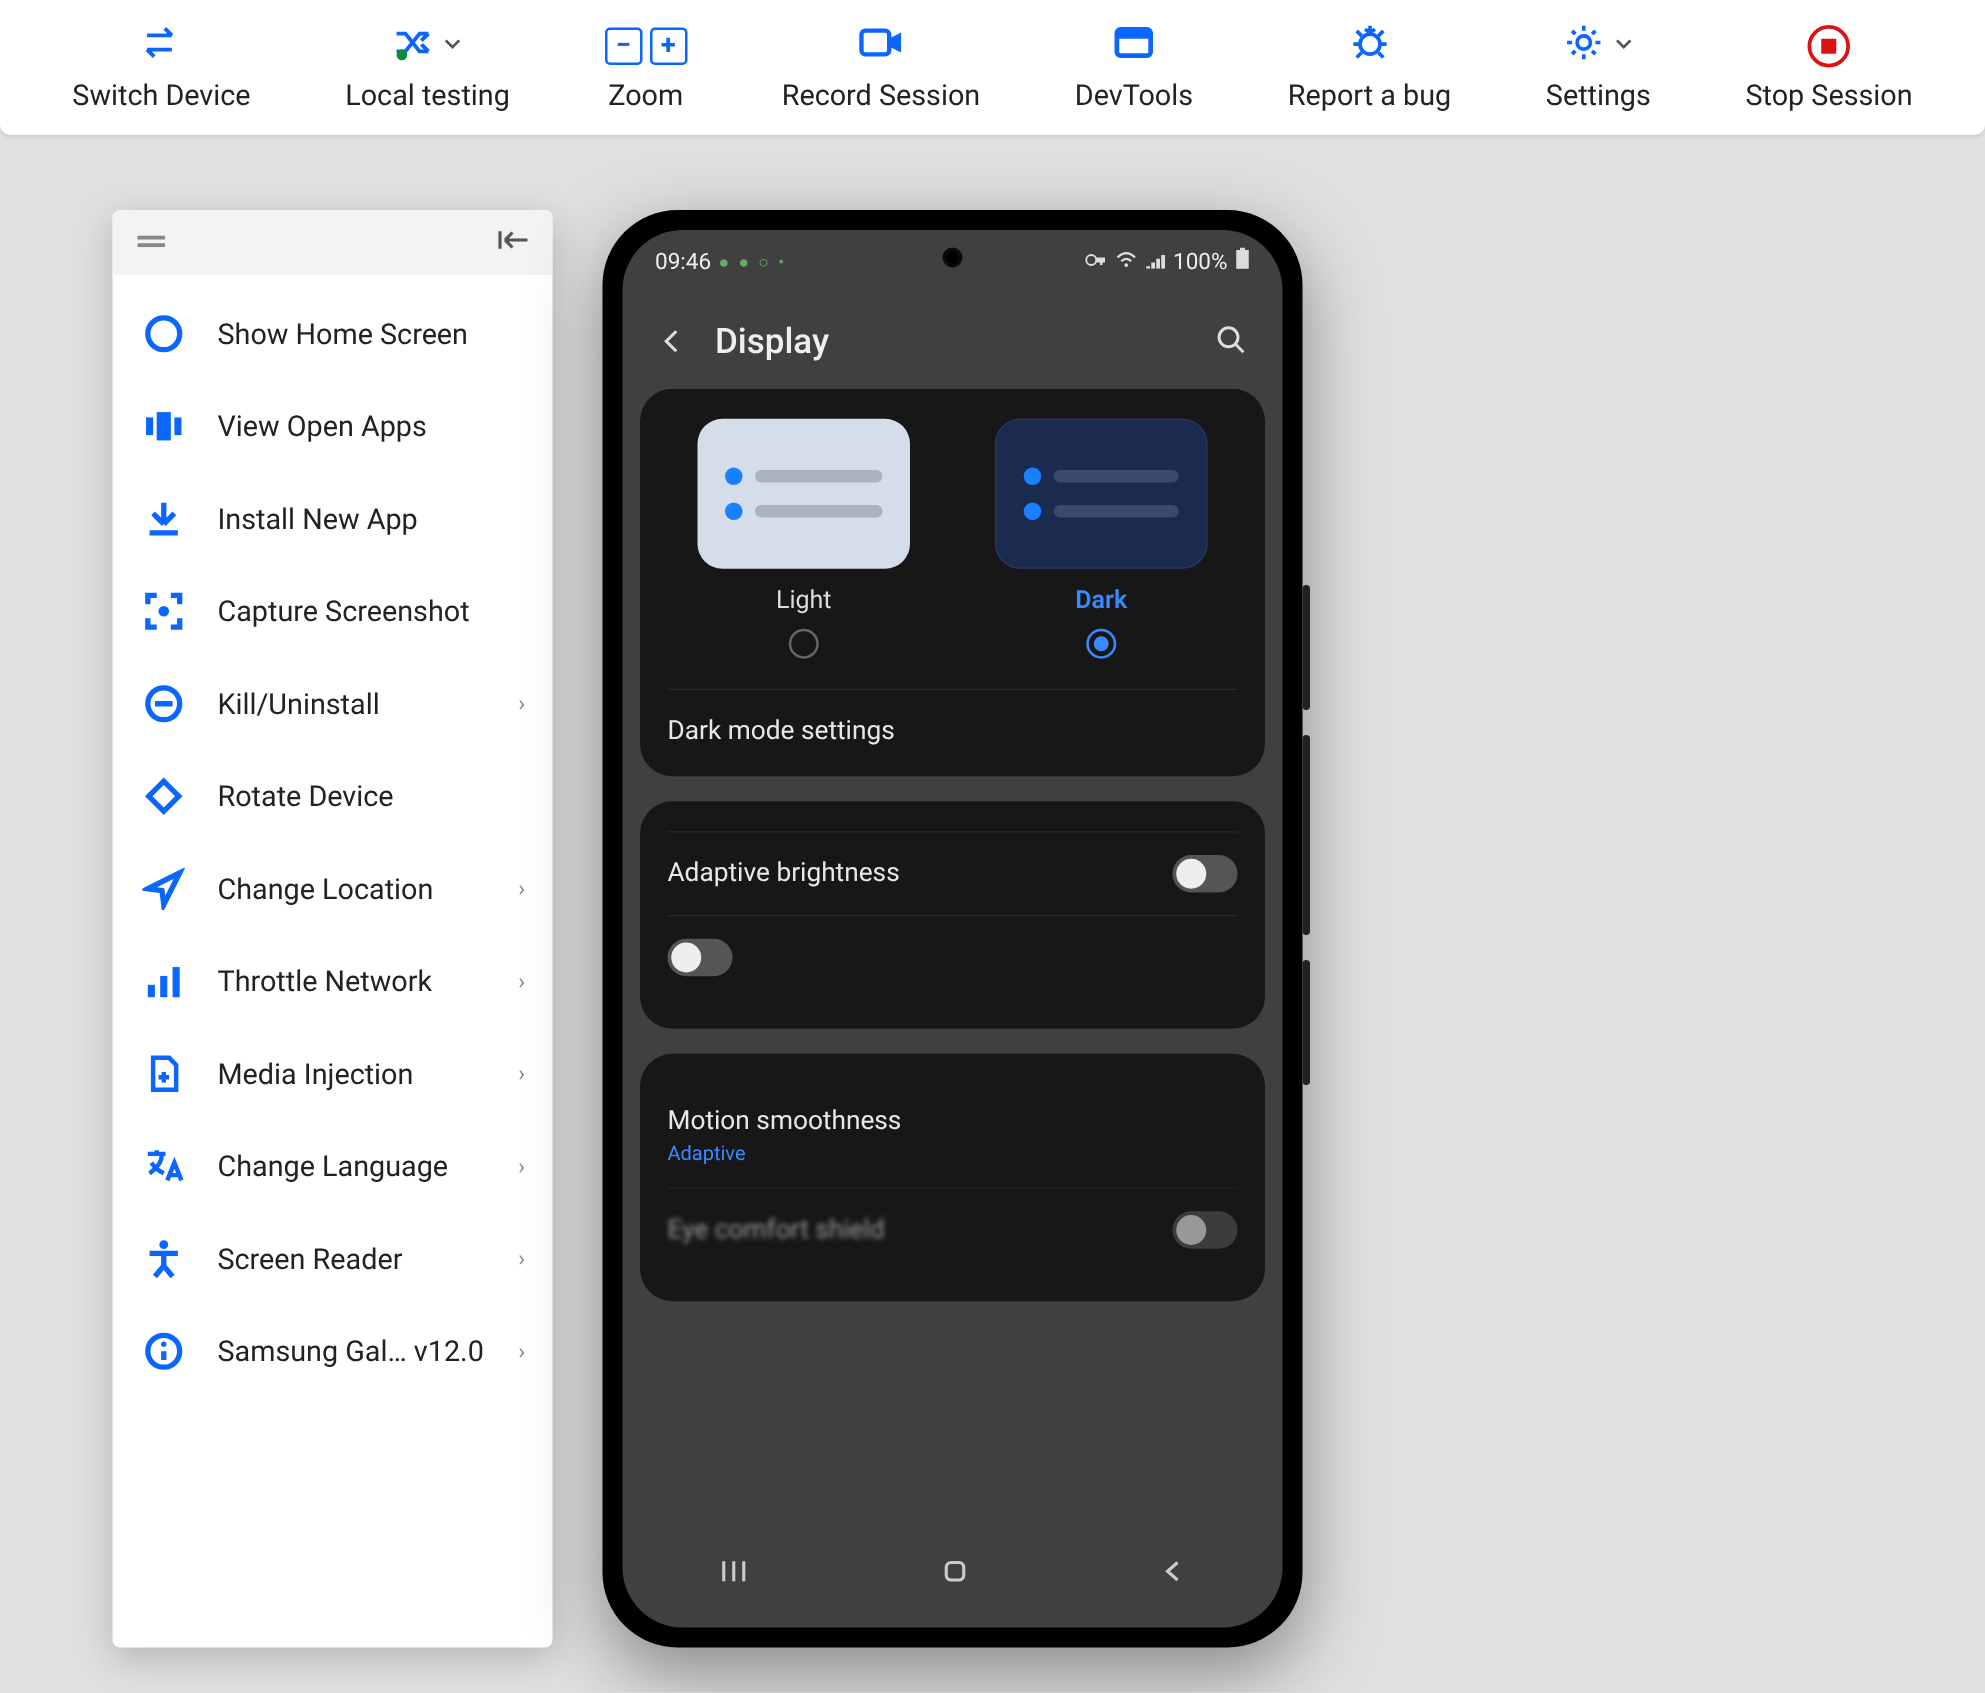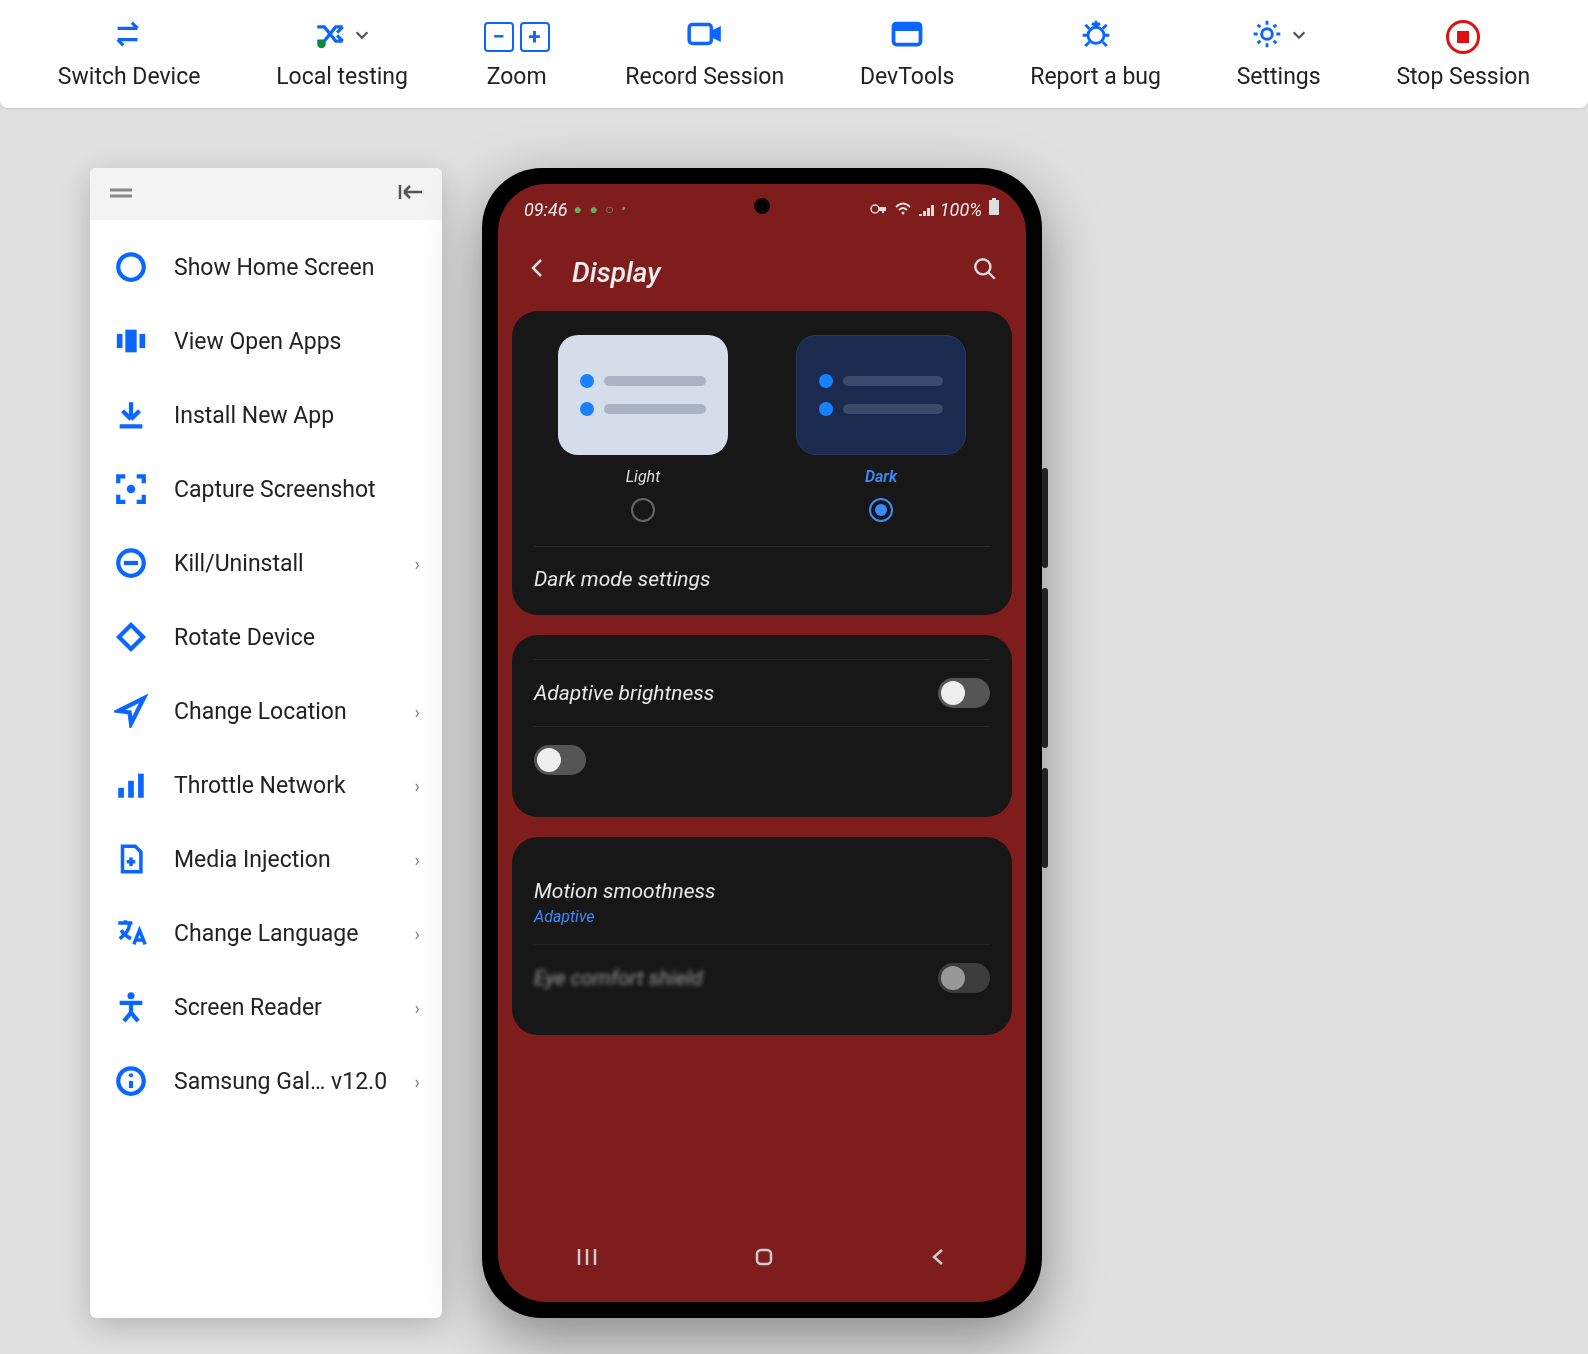--- a/index.html
+++ b/index.html
@@ -127,26 +127,25 @@
     width: 6px;
     background: #222;
     border-radius: 3px;
   }
   .psb1 { top: 300px; height: 100px; }
   .psb2 { top: 420px; height: 160px; }
   .psb3 { top: 600px; height: 100px; }
   .screen {
     width: 100%;
     height: 100%;
-    background: #7f1d1d;
+    background: #404040;
     border-radius: 48px;
     overflow: hidden;
     position: relative;
     color: #eee;
-    font-style: italic;
   }
   .notch {
     position: absolute;
     top: 14px;
     left: 50%;
     transform: translateX(-50%);
     width: 16px;
     height: 16px;
     background: #000;
     border-radius: 50%;
@@ -162,21 +161,21 @@
     font-size: 18px;
     color: #eee;
   }
   .status-left, .status-right {
     display: flex; align-items: center; gap: 6px;
   }
   .status-left .dots { color: #6a6; font-size: 14px; letter-spacing: 2px;}
   .status-right svg { fill: #ddd; }
   .settings-header {
     display: flex;
-    align-items: flex-start;
+    align-items: flex-end;
     gap: 22px;
     padding: 22px 28px;
   }
   .settings-header .back { color: #ccc; cursor: pointer; }
   .settings-header .title { font-size: 28px; font-weight: 500; flex:1; }
   .settings-header .search { color: #ccc; cursor: pointer; }
   .settings-body {
     padding: 0 14px;
     font-size: 20px;
     color: #ddd;
@@ -216,21 +215,21 @@
   .theme-prev.light { background: #d5ddea; }
   .theme-prev.dark { background: #1b2b50; border: 1px solid #2a3a60;}
   .prev-line {
     display: flex;
     align-items: center;
     gap: 10px;
   }
   .prev-line .dot { width: 14px; height: 14px; border-radius: 50%; background: #1981ff; }
   .prev-line .bar { flex:1; height: 10px; background: #aab3c2; border-radius: 5px; }
   .theme-prev.dark .prev-line .bar { background: #3a4a6a; }
-  .theme-label { font-size: 16px; }
+  .theme-label { font-size: 20px; }
   .theme-label.sel { color: #3a8aff; font-weight: 600; }
   .radio {
     width: 24px; height: 24px; border-radius: 50%;
     border: 2px solid #666;
     display: flex; align-items: center; justify-content: center;
   }
   .radio.checked { border-color: #3a8aff; }
   .radio.checked::after {
     content:""; width: 12px; height: 12px; border-radius: 50%; background: #3a8aff;
   }

